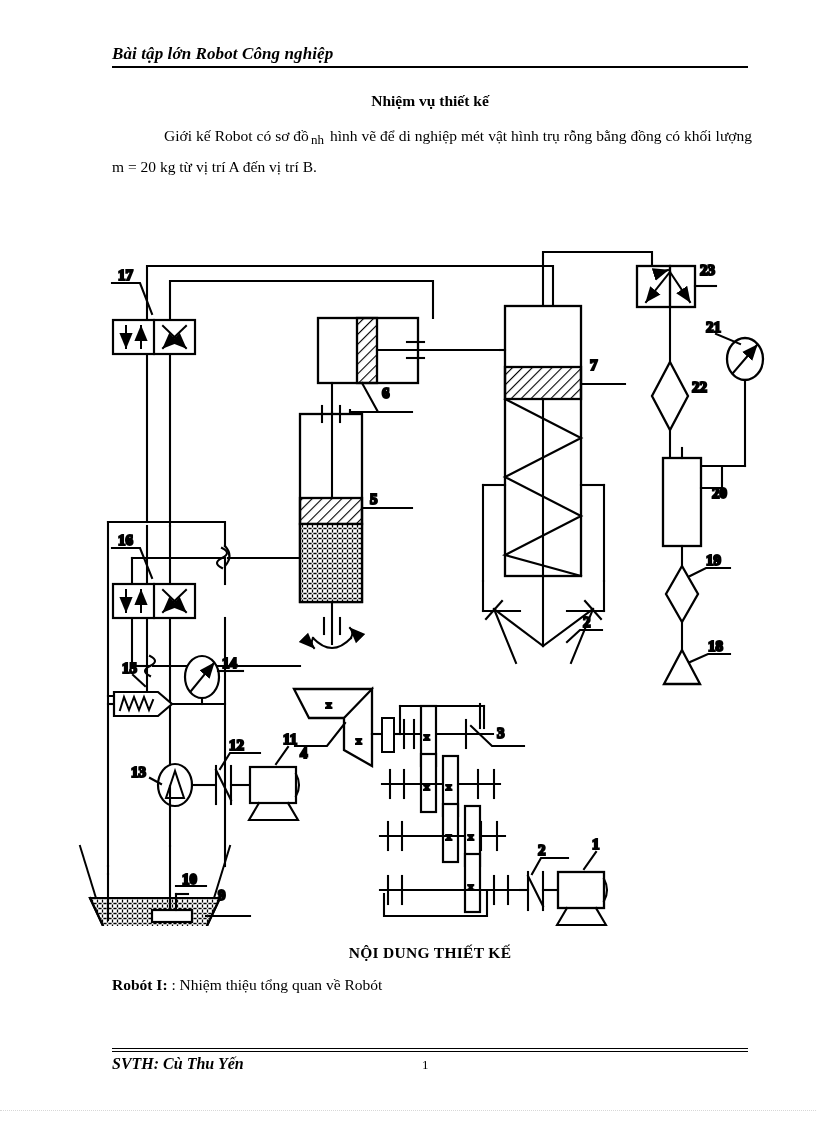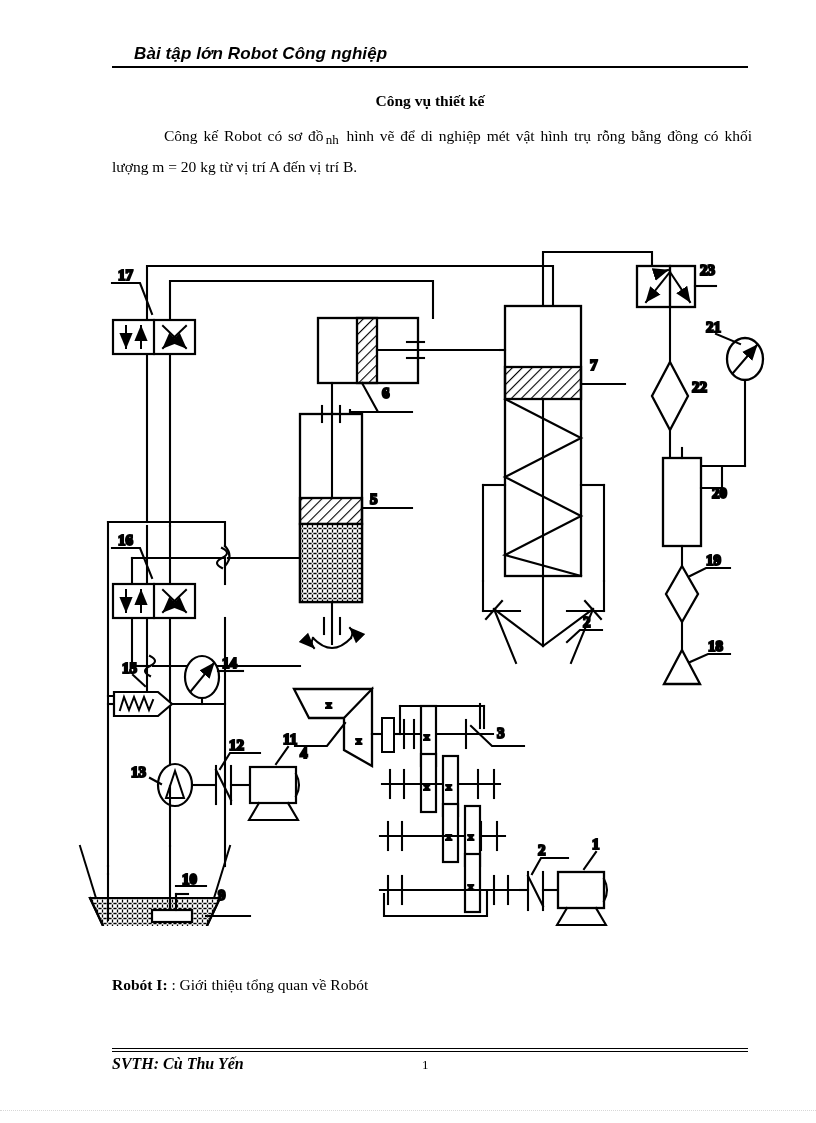--- a/index.html
+++ b/index.html
@@ -25,28 +25,27 @@
   }
 
   
   .header {
     position: absolute;
     left: 112px;
     top: 44px;
     width: 636px;
   }
   .header-title {
-    font-family: Liberation Sans, sans-serif;
+    font-family: Liberation Serif, serif;
     font-weight: bold;
     font-style: italic;
     font-size: 17px;
     letter-spacing: 0.1px;
     line-height: 20px;
     white-space: nowrap;
-    margin-left: 22px;
   }
   .header-rule {
     margin-top: 2px;
     border-top: 2.2px solid #000;
     width: 636px;
   }
 
   
   .doc-heading {
     position: absolute;
@@ -158,24 +157,24 @@
 </head>
 <body>
 
 <div class="page">
 
   <div class="header">
     <div class="header-title">Bài tập lớn Robot Công nghiệp</div>
     <div class="header-rule"></div>
   </div>
 
-  <div class="doc-heading">Công vụ thiết kế</div>
+  <div class="doc-heading">Nhiệm vụ thiết kế</div>
 
   <div class="para p1">
-    <span class="para-indent"></span><span>Công kế Robot có sơ đồ</span><span class="sub-nh">nh</span> <span>hình vẽ để di nghiệp mét vật hình trụ rỗng</span>
+    <span class="para-indent"></span><span>Giới kế Robot có sơ đồ</span><span class="sub-nh">nh</span> <span>hình vẽ để di nghiệp mét vật hình trụ rỗng</span>
     <span>bằng đồng có khối lượng m = 20 kg từ vị trí A đến vị trí B.</span>
   </div>
 
   <div class="diagram">
     <svg width="816" height="700" viewBox="0 0 816 700" xmlns="http://www.w3.org/2000/svg">
       <defs>
         <pattern id="hatch" width="7" height="7" patternTransform="rotate(45)" patternUnits="userSpaceOnUse">
           <line x1="0" y1="0" x2="0" y2="7" stroke="#000" stroke-width="2.2"></line>
         </pattern>
         <pattern id="dots" width="5" height="5" patternUnits="userSpaceOnUse">
@@ -561,24 +560,25 @@
         </g>
         <g>
           <path d="M584,643 L596,626"></path>
         </g>
         <text class="lbl" x="592" y="623">1</text>
 
       </g>
     </svg>
   </div>
 
+  <div class="section-title">NỘI DUNG THIẾT KẾ</div>
 
   <div class="chapter-line">
     <span class="chapter-label">Robót I:</span>
-    <span>: Giới thiệu tổng quan về Robót</span>
+    <span>: Nhiệm thiệu tổng quan về Robót</span>
   </div>
 
   <div class="footer">
     <div class="footer-rule-top"></div>
     <div class="footer-rule-bottom"></div>
     <div class="footer-row">
       <span class="footer-name">SVTH: Cù Thu Yến</span>
       <span class="footer-page">1</span>
     </div>
   </div>

